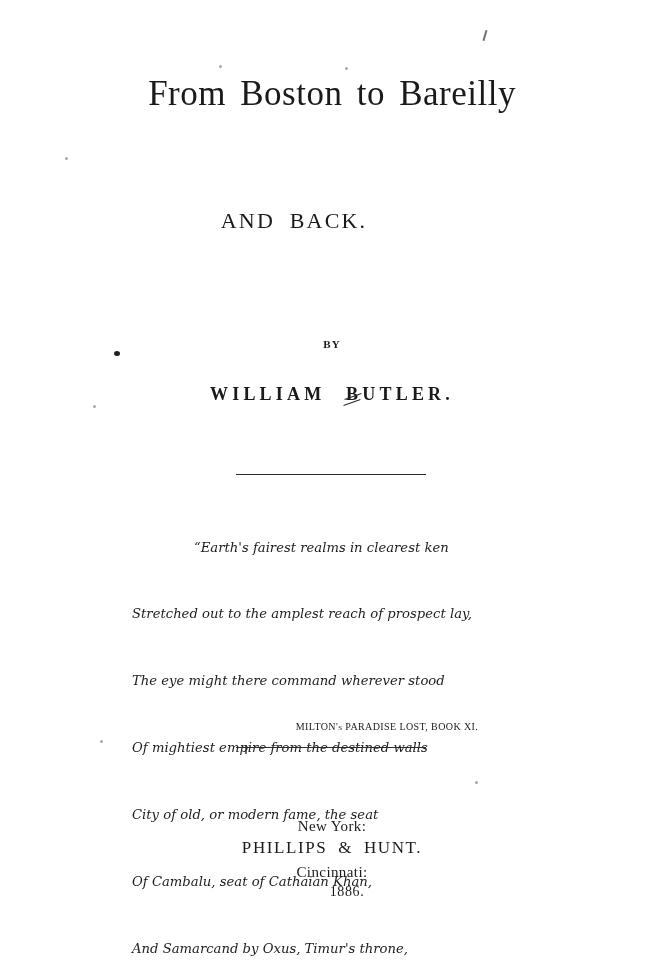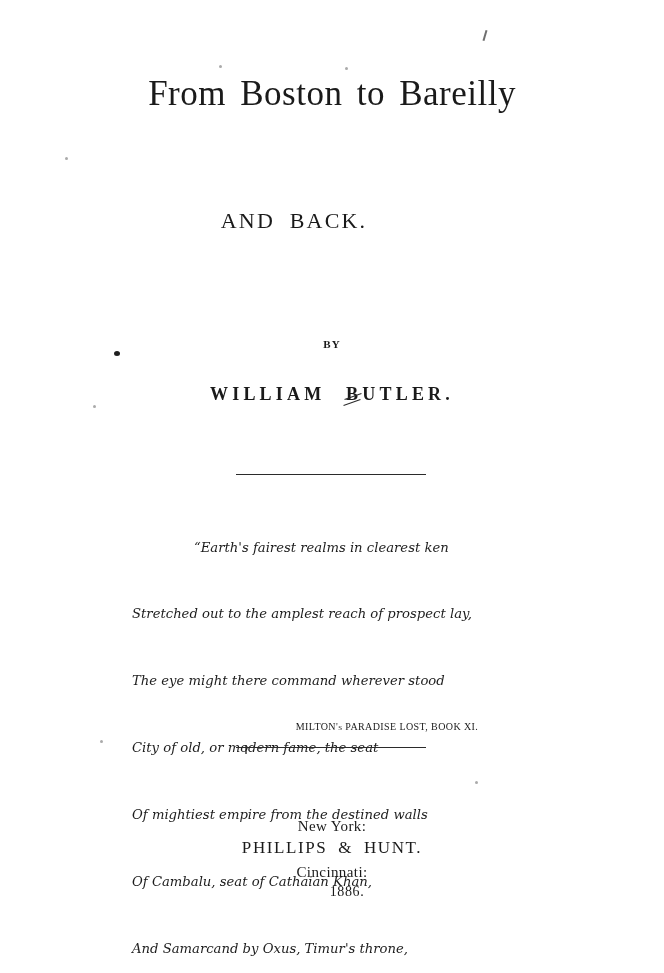--- a/index.html
+++ b/index.html
@@ -224,22 +224,22 @@
     <span class="a"></span>
     <span class="b"></span>
   </div>
 
   <div class="rule top"></div>
 
   <div class="quote">
     <span class="ln first">“Earth's fairest realms in clearest ken</span>
     <span class="ln">Stretched out to the amplest reach of prospect lay,</span>
     <span class="ln">The eye might there command wherever stood</span>
+    <span class="ln">Of mightiest empire from the destined walls</span>
     <span class="ln">City of old, or modern fame, the seat</span>
-    <span class="ln">Of mightiest empire from the destined walls</span>
     <span class="ln">Of Cambalu, seat of Cathaian Khan,</span>
     <span class="ln">And Samarcand by Oxus, Timur's throne,</span>
     
     
     
   </div>
 
   <div class="quote-source">
     <span class="sc">MILTON's PARADISE LOST, BOOK XI.</span>
   </div>

